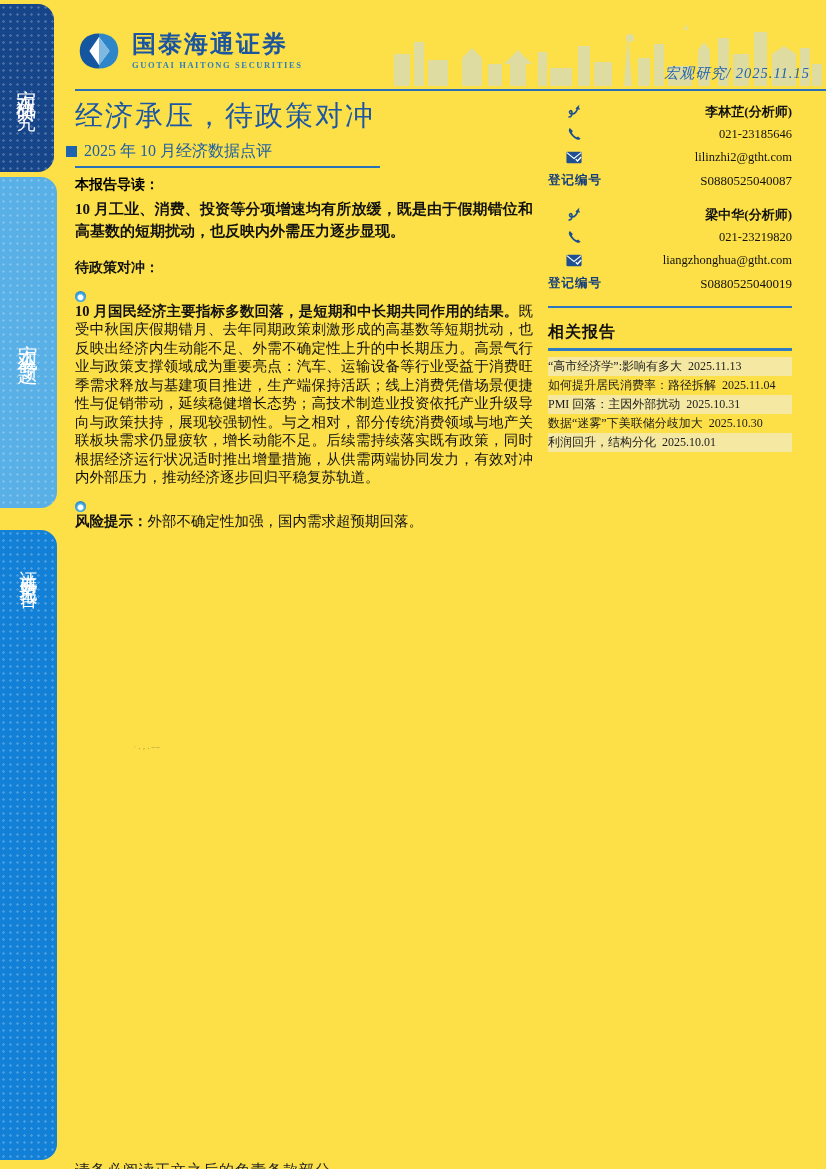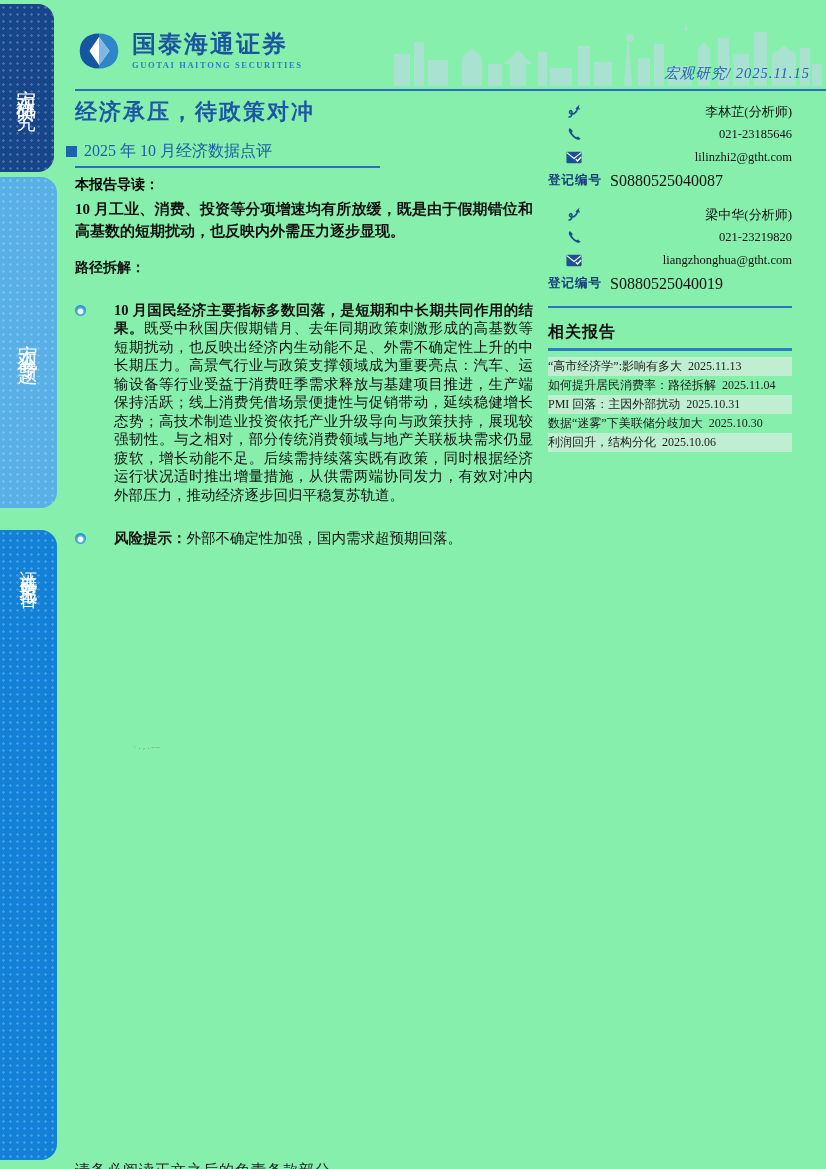--- a/index.html
+++ b/index.html
@@ -1,18 +1,18 @@
 <!DOCTYPE html>
 <html><head>
 <meta charset="utf-8">
 <style>
   * { margin:0; padding:0; box-sizing:border-box; }
   html,body { background:#fff; }
   body { font-family:"Liberation Serif","DejaVu Serif",serif; color:#111; }
-  .page { position:relative; width:826px; height:1169px; background:#86efac; overflow:hidden; }
+  .page { position:relative; width:826px; height:1169px; background:#fde047; overflow:hidden; }
 
   
   .side-sec { position:absolute; left:0; border-radius:0 16px 16px 0;
     display:flex; justify-content:center; color:#fff;
     background-image:radial-gradient(rgba(255,255,255,.22) 1px, transparent 1.5px);
     background-size:7px 7px; }
   .side-sec .vtext { writing-mode:vertical-rl; text-orientation:upright;
     font-size:20px; letter-spacing:7px; font-weight:500; }
   .sec1 { top:4px;  height:168px; width:54px; background-color:#16458a; align-items:center; }
   .sec2 { top:177px; height:331px; width:57px; background-color:#58b0e6; align-items:center; }
@@ -27,47 +27,47 @@
   
   .skyline { position:absolute; left:392px; top:24px; opacity:.55; }
 
   
   .hdr-meta { position:absolute; right:16px; top:64px; font-size:14.5px; font-style:italic;
     color:#2563ae; letter-spacing:1px; }
   .rule-top { position:absolute; left:75px; right:0; top:89px; height:2px; background:#2a70b8; }
   .rule-sub { position:absolute; left:75px; top:166px; width:305px; height:2px; background:#2a70b8; }
 
   
-  .title { position:absolute; left:75px; top:97px; font-size:22px; font-weight:700;
+  .title { position:absolute; left:75px; top:97px; font-size:28px; font-weight:400;
     color:#1c57a5; letter-spacing:2px; }
   .subtitle { position:absolute; left:66px; top:141px; font-size:16px; color:#1d5fa8;
     display:flex; align-items:center; gap:7px; }
   .subtitle .sq { width:11px; height:11px; background:#1e63b0; display:inline-block; }
 
   
   .main { position:absolute; left:75px; top:176px; width:458px; }
   .lead-label { font-size:14px; font-weight:700; color:#000; }
   .lead-text { margin-top:5px; font-size:15px; font-weight:700; line-height:1.45;
     text-align:justify; }
   .kp-label { margin-top:16px; font-size:14px; font-weight:700; }
-  .bullet { display:flex; gap:28px; margin-top:24px; }
+  .bullet { display:flex; gap:0; margin-top:10px;flex-direction:column; }
   .bullet-dot { flex:0 0 11px; width:11px; height:11px; margin-top:4px; border-radius:50%;
     background:radial-gradient(circle at 50% 58%, #ffffff 0 26%, #49b0e6 42%, #0b63ad 100%); }
   .bullet-body { font-size:14.5px; line-height:1.28; text-align:justify; }
   .bullet-body b { font-weight:700; }
 
   
   .rcol { position:absolute; left:548px; top:100px; width:244px; }
   .a-row { display:flex; align-items:center; height:23px; }
   .a-ico { width:52px; display:flex; justify-content:center; }
   .a-val { flex:1; text-align:right; font-size:12.5px; color:#111; }
-  .a-val.name { font-weight:400; font-size:13px; }
+  .a-val.name { font-weight:700; font-size:13px; }
   .reg-row { display:flex; align-items:center; height:23px;gap:8px; }
   .reg-label { font-size:12.5px; font-weight:700; color:#173f7d; letter-spacing:1px; }
-  .reg-val { flex:1; text-align:left; font-size:16px; }
+  .reg-val { flex:1; text-align:right; font-size:13px; }
   .a-block { margin-bottom:11px; }
   .rcol-rule { height:2px; background:#2d75c0; margin:6px 0 14px; }
   .rel-title { font-size:16px; font-weight:700; letter-spacing:1px; }
   .rel-underline { height:2.5px; background:#2f7cc4; margin-top:5px; margin-bottom:6px; }
   .rel-item { font-size:12px; line-height:19px; white-space:nowrap; overflow:hidden; color:#1c1c1c; cursor:pointer; }
   .rel-item:nth-child(odd) { background:rgba(238,238,238,.55); }
   .rel-item .d { margin-left:6px;margin-top:36px; }
 
   
   .footer { position:absolute; left:75px; top:1117px; font-size:15px; color:#222; letter-spacing:1px;margin-top:44px; }
@@ -144,21 +144,21 @@
   <div class="subtitle">
     <span class="sq"></span>
     <span>2025 年 10 月经济数据点评</span>
   </div>
   <div class="rule-sub"></div>
 
   <div class="main">
     <div class="lead-label">本报告导读：</div>
     <div class="lead-text">10 月工业、消费、投资等分项增速均有所放缓，既是由于假期错位和高基数的短期扰动，也反映内外需压力逐步显现。</div>
 
-    <div class="kp-label">路径拆解：</div>
+    <div class="kp-label">待政策对冲：</div>
 
     <div class="bullet">
       <span class="bullet-dot"></span>
       <div class="bullet-body">
         <b>10 月国民经济主要指标多数回落，是短期和中长期共同作用的结果。</b><span>既受中秋国庆假期错月、去年同期政策刺激形成的高基数等短期扰动，也反映出经济内生动能不足、外需不确定性上升的中长期压力。高景气行业与政策支撑领域成为重要亮点：汽车、运输设备等行业受益于消费旺季需求释放与基建项目推进，生产端保持活跃；线上消费凭借场景便捷性与促销带动，延续稳健增长态势；高技术制造业投资依托产业升级导向与政策扶持，展现较强韧性。与之相对，部分传统消费领域与地产关联板块需求仍显疲软，增长动能不足。后续需持续落实既有政策，同时根据经济运行状况适时推出增量措施，从供需两端协同发力，有效对冲内外部压力，推动经济逐步回归平稳复苏轨道。</span>
       </div>
     </div>
 
     <div class="bullet">
       <span class="bullet-dot"></span>
@@ -248,21 +248,21 @@
       <div class="rel-item">
         <span>如何提升居民消费率：路径拆解</span><span class="d">2025.11.04</span>
       </div>
       <div class="rel-item">
         <span>PMI 回落：主因外部扰动</span><span class="d">2025.10.31</span>
       </div>
       <div class="rel-item">
         <span>数据“迷雾”下美联储分歧加大</span><span class="d">2025.10.30</span>
       </div>
       <div class="rel-item">
-        <span>利润回升，结构分化</span><span class="d">2025.10.06</span>
+        <span>利润回升，结构分化</span><span class="d">2025.10.01</span>
       </div>
     </div>
   </div>
 
   <div class="smudge">·.,.—–</div>
 
   <div class="footer">请务必阅读正文之后的免责条款部分</div>
 
 </div>
 

